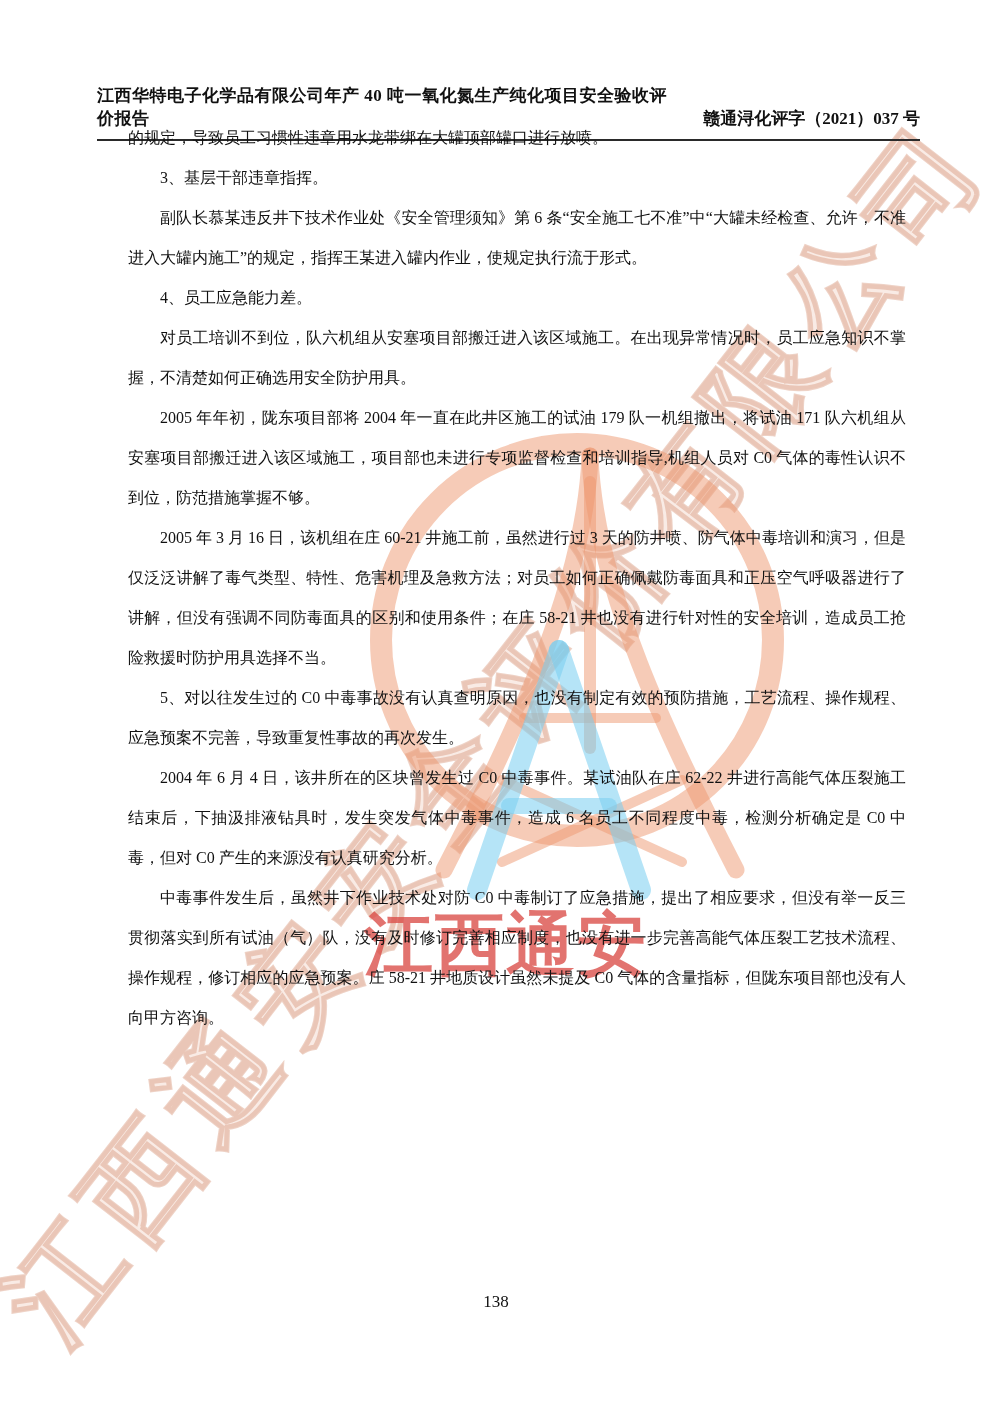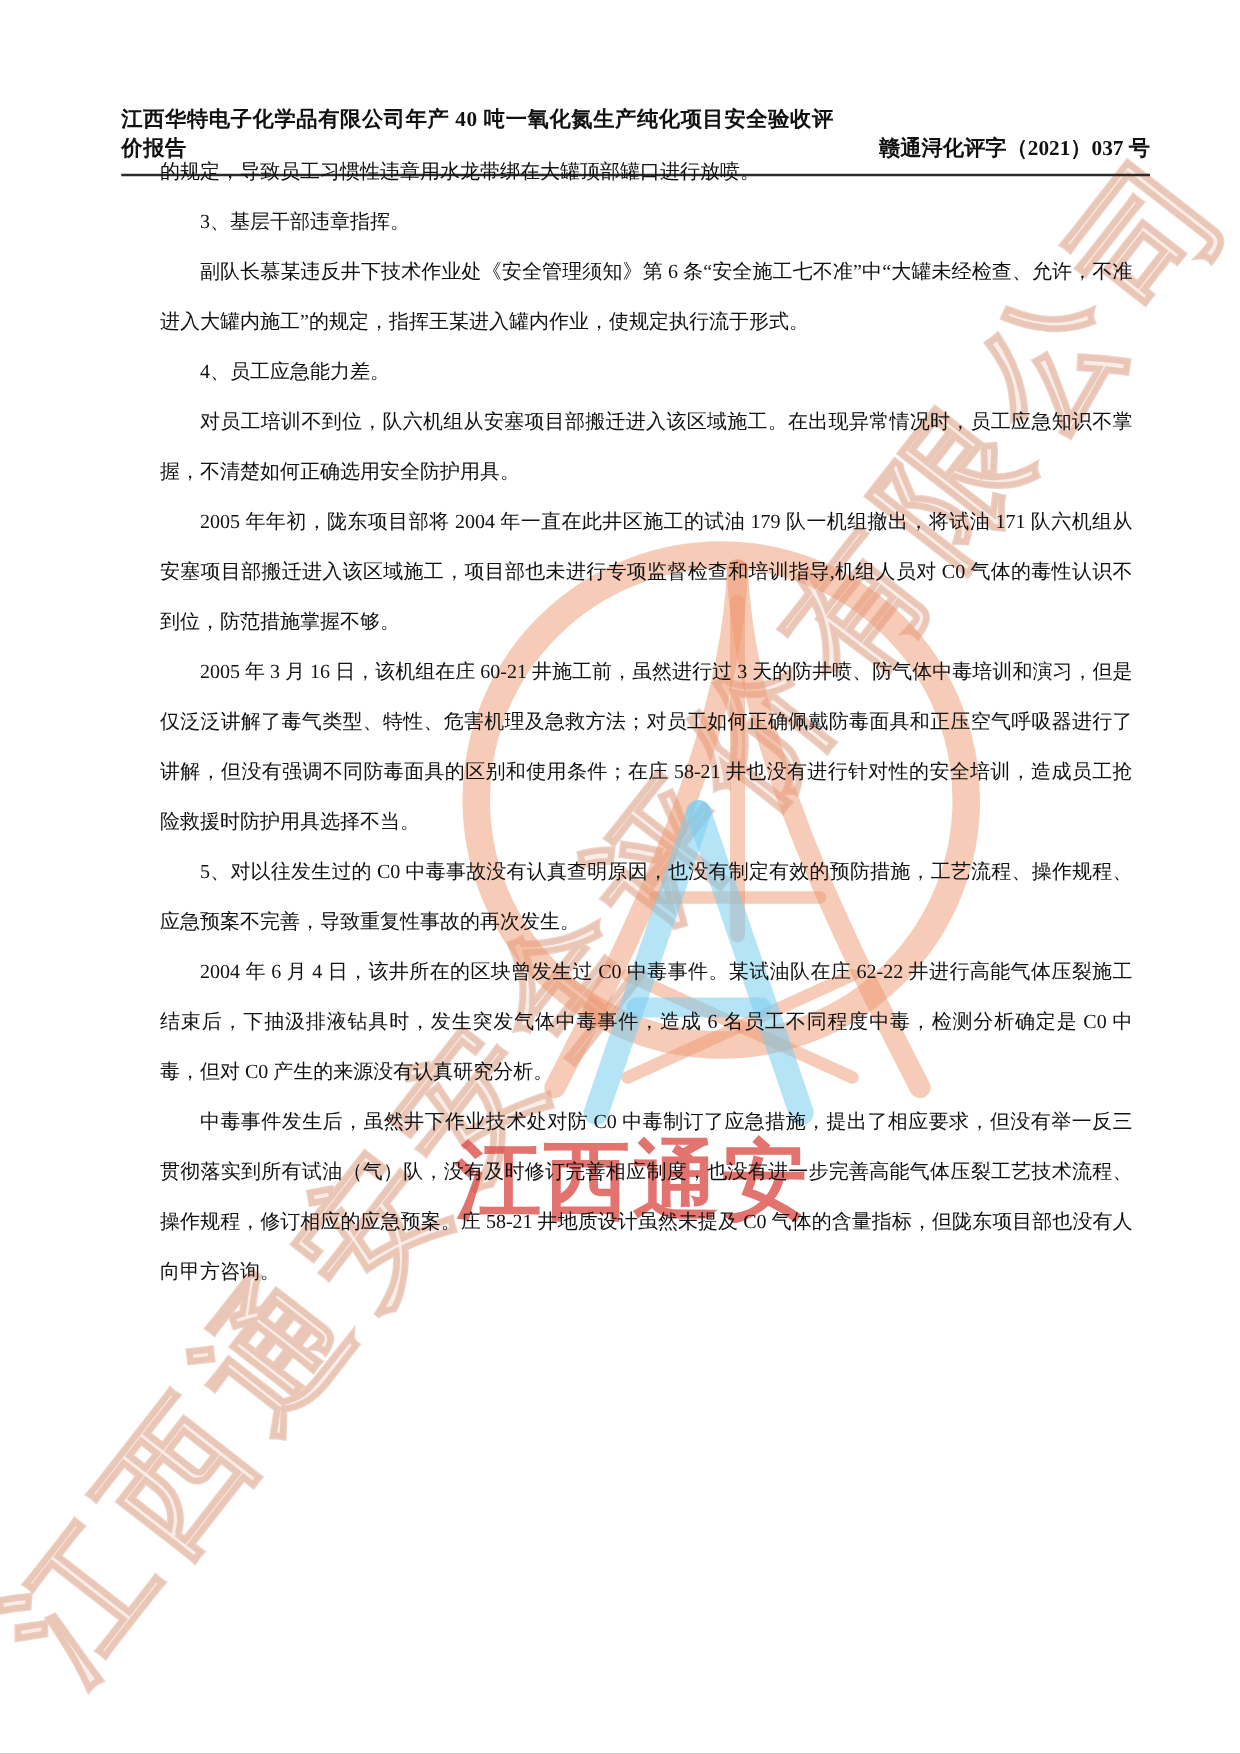--- a/index.html
+++ b/index.html
@@ -98,14 +98,15 @@
         <p class="indent">副队长慕某违反井下技术作业处《安全管理须知》第 6 条“安全施工七不准”中“大罐未经检查、允许，不准进入大罐内施工”的规定，指挥王某进入罐内作业，使规定执行流于形式。</p>
         <p class="indent">4、员工应急能力差。</p>
         <p class="indent">对员工培训不到位，队六机组从安塞项目部搬迁进入该区域施工。在出现异常情况时，员工应急知识不掌握，不清楚如何正确选用安全防护用具。</p>
         <p class="indent">2005 年年初，陇东项目部将 2004 年一直在此井区施工的试油 179 队一机组撤出，将试油 171 队六机组从安塞项目部搬迁进入该区域施工，项目部也未进行专项监督检查和培训指导,机组人员对 C0 气体的毒性认识不到位，防范措施掌握不够。</p>
         <p class="indent">2005 年 3 月 16 日，该机组在庄 60-21 井施工前，虽然进行过 3 天的防井喷、防气体中毒培训和演习，但是仅泛泛讲解了毒气类型、特性、危害机理及急救方法；对员工如何正确佩戴防毒面具和正压空气呼吸器进行了讲解，但没有强调不同防毒面具的区别和使用条件；在庄 58-21 井也没有进行针对性的安全培训，造成员工抢险救援时防护用具选择不当。</p>
         <p class="indent">5、对以往发生过的 C0 中毒事故没有认真查明原因，也没有制定有效的预防措施，工艺流程、操作规程、应急预案不完善，导致重复性事故的再次发生。</p>
         <p class="indent">2004 年 6 月 4 日，该井所在的区块曾发生过 C0 中毒事件。某试油队在庄 62-22 井进行高能气体压裂施工结束后，下抽汲排液钻具时，发生突发气体中毒事件，造成 6 名员工不同程度中毒，检测分析确定是 C0 中毒，但对 C0 产生的来源没有认真研究分析。</p>
         <p class="indent">中毒事件发生后，虽然井下作业技术处对防 C0 中毒制订了应急措施，提出了相应要求，但没有举一反三贯彻落实到所有试油（气）队，没有及时修订完善相应制度，也没有进一步完善高能气体压裂工艺技术流程、操作规程，修订相应的应急预案。庄 58-21 井地质设计虽然未提及 C0 气体的含量指标，但陇东项目部也没有人向甲方咨询。</p>
       </div>
 
+    <div class="footer">138</div>
   </div>
 </div>
 
 </body></html>

